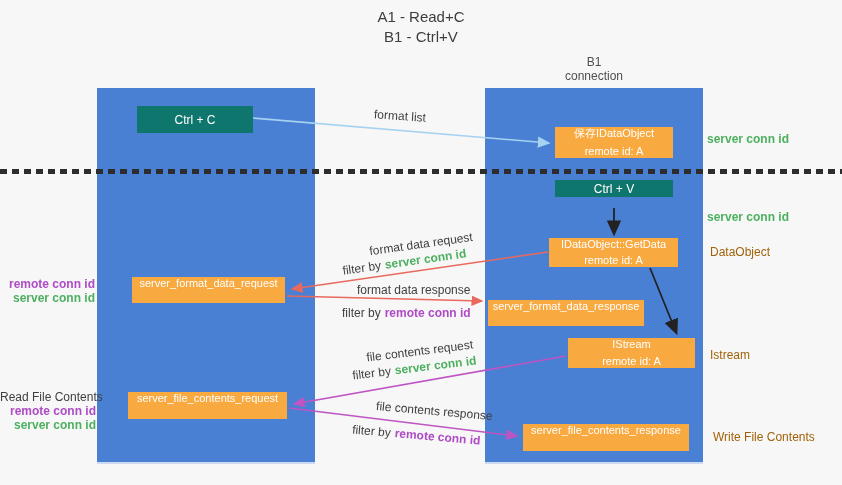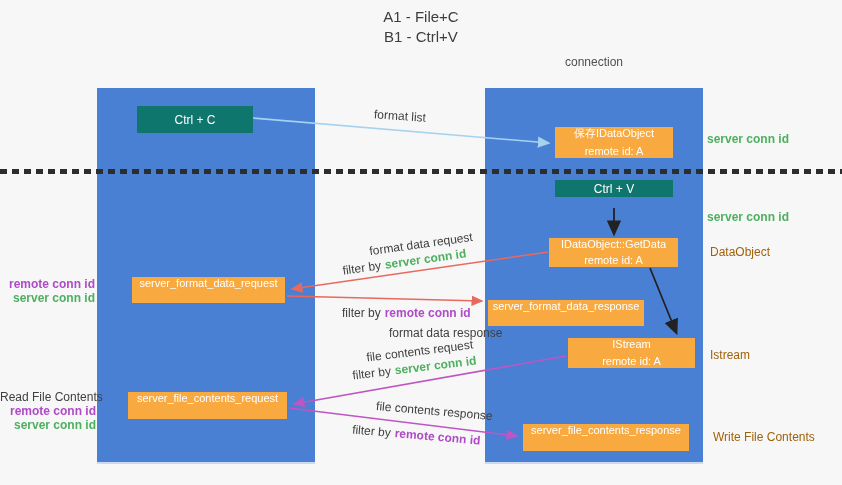--- a/index.html
+++ b/index.html
@@ -22,29 +22,30 @@
   .arrow-label{font-size:12px;color:#3f3f3f;white-space:nowrap;}
   .pfx{margin-right:4px;}
   svg.arrows{left:0;top:0;pointer-events:none;}
 </style>
 </head>
 <body>
 
 <div class="stage">
 
   <div class="abs title">
-    <div>A1 - File+C</div>
+    <div>A1 - Read+C</div>
     <div>B1 - Ctrl+V</div>
   </div>
 
   <div class="abs col-header" style="left:97px;width:218px;margin-top:47px;">
     <div>A1</div>
     <div>remote</div>
   </div>
   <div class="abs col-header" style="left:485px;width:218px;">
+    <div>B1</div>
     <div>connection</div>
   </div>
 
   <div class="abs column" style="left:97px;"></div>
   <div class="abs column" style="left:485px;"></div>
 
   <div class="abs divider"></div>
 
   <div class="abs node green" style="left:137px;top:106px;width:116px;height:27px;">
     <span>Ctrl + C</span>
@@ -101,21 +102,21 @@
     <div class="green-t">server conn id</div>
   </div>
 
   <div class="abs arrow-label" style="left:374px;top:109px;transform:rotate(4deg);">format list</div>
 
   <div class="abs arrow-label" style="left:369px;top:237px;transform:rotate(-8deg);">format data request</div>
   <div class="abs arrow-label" style="left:342px;top:255px;transform:rotate(-8deg);">
     <span class="pfx">filter by</span><span class="green-t">server conn id</span>
   </div>
 
-  <div class="abs arrow-label" style="left:389px;top:283px;margin-top:43px;">format data response</div>
+  <div class="abs arrow-label" style="left:357px;top:283px;">format data response</div>
   <div class="abs arrow-label" style="left:342px;top:306px;">
     <span class="pfx">filter by</span><span class="purple-t">remote conn id</span>
   </div>
 
   <div class="abs arrow-label" style="left:366px;top:344px;transform:rotate(-7deg);">file contents request</div>
   <div class="abs arrow-label" style="left:352px;top:361px;transform:rotate(-7deg);">
     <span class="pfx">filter by</span><span class="green-t">server conn id</span>
   </div>
 
   <div class="abs arrow-label" style="left:376px;top:404px;transform:rotate(5deg);">file contents response</div>

